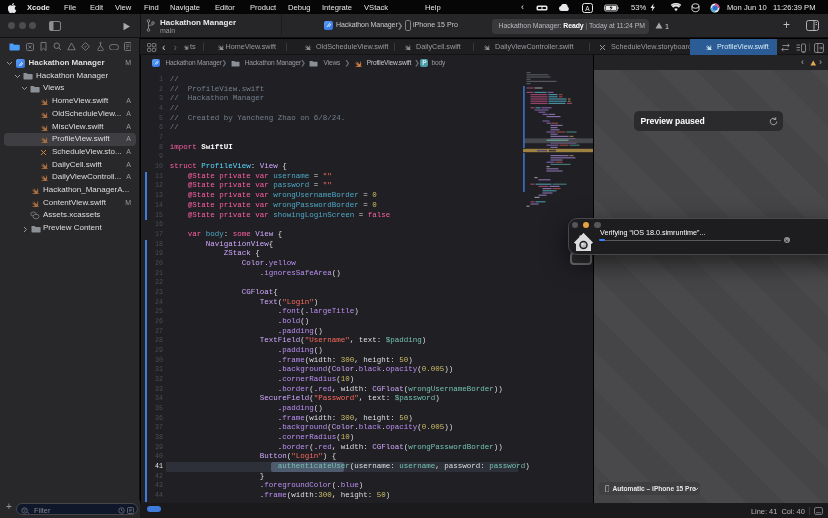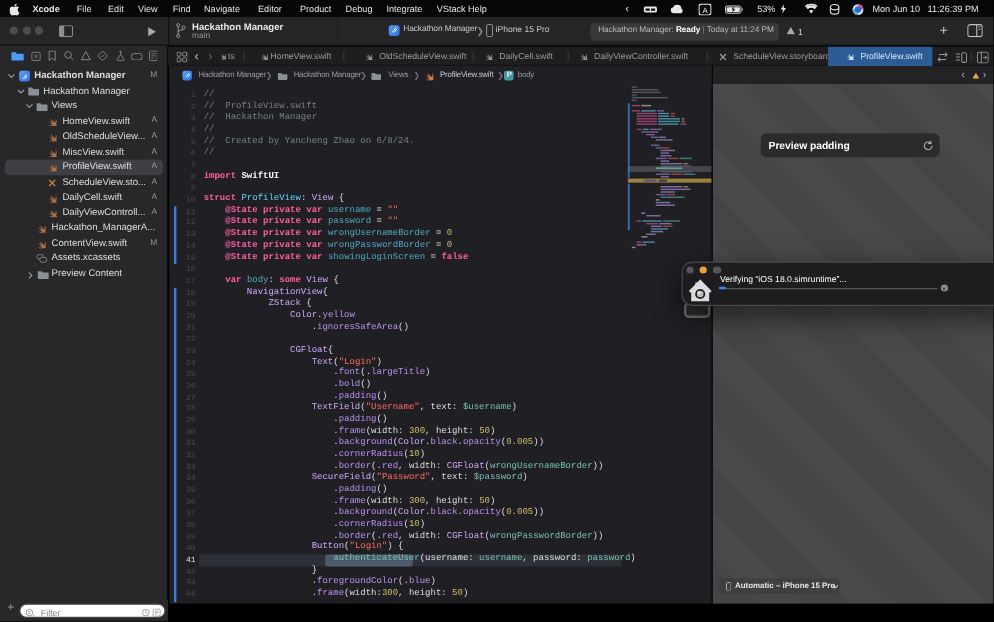--- a/index.html
+++ b/index.html
@@ -27,21 +27,21 @@
 .nrow { position:absolute; height:12.7px; line-height:12.7px; white-space:nowrap; width:140px;}
 .badge { position:absolute; right:9px; color:#9b9ba0; font-size:7px; }
 #filterbar { position:absolute; left:0; top:462px; width:140px; height:18px; background:#28282a; }
 
 
 #editor { position:absolute; left:141px; top:55px; width:452px; height:448px; background:#1f1f24; }
 #crumbs { position:absolute; left:0; top:0; width:452px; height:15px; font-size:6.6px; letter-spacing:-0.18px; color:#9b9ba1; background:#1f1f24; }
 #crumbs span { position:absolute; top:4px; white-space:nowrap;}
 #gutter { position:absolute; left:0; top:20.1px; width:22px; text-align:right; white-space:pre; font-family:"Liberation Mono",monospace; font-size:6.6px; line-height:9.67px; color:#4b4b53; }
 #code { position:absolute; left:28.7px; top:20.1px; font-family:"Liberation Mono",monospace; font-size:7.5px; line-height:9.67px; color:#dfdfe0; white-space:pre; }
-.c{color:#75808c;} .k{color:#fc5fa3;font-weight:bold;} .s{color:#fc6a5d;} .n{color:#d0bf69;}
+.c{color:#75808c;} .k{color:#fc5fa3;font-weight:normal;} .s{color:#fc6a5d;} .n{color:#d0bf69;}
 .t{color:#cfa7fb;} .m{color:#ba8ff0;} .d{color:#4fa8c4;} .td{color:#5dd8ff;} .p{color:#74c0b0;}
 .wb{color:#fff;font-weight:bold;}
 #curline { position:absolute; left:25px; top:406.9px; width:352px; height:9.7px; background:#2d3039; }
 #cursel { position:absolute; left:130px; top:406.9px; width:72.5px; height:9.7px; background:#4e5a6e; border-radius:2px;}
 .chbar { position:absolute; left:3.5px; width:2px; background:#3e7bdb; }
 
 
 #minimap { position:absolute; left:523px; top:70px; width:70px; height:433px; }
 
 
@@ -71,21 +71,21 @@
     <span style="left:64px">File</span>
     <span style="left:90px">Edit</span>
     <span style="left:115px">View</span>
     <span style="left:144px">Find</span>
     <span style="left:170px">Navigate</span>
     <span style="left:215px">Editor</span>
     <span style="left:250px">Product</span>
     <span style="left:288px">Debug</span>
     <span style="left:322px">Integrate</span>
     <span style="left:364px">VStack</span>
-    <span style="left:390px">Help</span>
+    <span style="left:425px">Help</span>
     <span style="left:521px;font-size:9px;top:1.5px">‹</span>
 
     <svg class="abs" style="left:536px;top:3.5px" width="12" height="8" viewBox="0 0 24 16">
         <rect x="1" y="3" width="22" height="10" rx="3" fill="#e8e8ea"></rect>
         <rect x="4" y="6" width="7" height="4" rx="1" fill="#060607"></rect>
         <rect x="13" y="6" width="7" height="4" rx="1" fill="#060607"></rect>
       </svg>
     <svg class="abs" style="left:558px;top:3.5px" width="13" height="8" viewBox="0 0 26 16">
         <path fill="#e8e8ea" d="M7 14a5 5 0 0 1-1-9.9A7 7 0 0 1 19.6 6 4.5 4.5 0 0 1 19 14z"></path>
       </svg>
@@ -388,21 +388,21 @@
             <path d="M2 2l5 5-5 5" fill="none" stroke="#98989d" stroke-width="2"></path>
           </svg>
         <svg class="abs" style="left:31px;top:2.5px" width="10" height="8" viewBox="0 0 20 16">
             <path d="M1.5 2h6l1.8 2.2H18a1.2 1.2 0 0 1 1.2 1.2v8.1A1.5 1.5 0 0 1 17.7 15H2.3A1.3 1.3 0 0 1 1 13.7V2.5z" fill="#8b9097"></path>
           </svg>
         <span class="abs" style="left:43px">Preview Content</span>
       </div>
     </div>
     <div id="filterbar">
       <span class="abs" style="left:6px;top:1px;color:#98989d;font-size:10px;font-weight:300">+</span>
-      <div class="abs" style="left:16px;top:3px;width:122px;height:12px;background:#ffffff;border-radius:6px;border:0.5px solid #46464a">
+      <div class="abs" style="left:16px;top:3px;width:122px;height:12px;background:#0f172a;border-radius:6px;border:0.5px solid #46464a">
         <svg class="abs" style="left:4px;top:2.5px" width="10" height="7" viewBox="0 0 20 14">
             <circle cx="7" cy="7" r="5.5" fill="none" stroke="#85858a" stroke-width="1.4"></circle>
             <path d="M4.5 5.5h5M5.5 8.5h3" stroke="#85858a" stroke-width="1.2"></path>
             <path d="M13 11l3 2" stroke="#85858a" stroke-width="1.4"></path>
           </svg>
         <span class="abs" style="left:17px;top:2px;color:#85858a;font-size:7.4px">Filter</span>
         <svg class="abs" style="left:101px;top:2.5px" width="7" height="7" viewBox="0 0 14 14">
             <circle cx="7" cy="7" r="5.5" fill="none" stroke="#85858a" stroke-width="1.3"></circle>
             <path d="M7 3.5V7l2.5 1.5" fill="none" stroke="#85858a" stroke-width="1.3"></path>
           </svg>
@@ -509,21 +509,21 @@
         <span class="t">NavigationView</span>{
             <span class="t">ZStack</span> {
                 <span class="t">Color</span>.<span class="m">yellow</span>
                     .<span class="m">ignoresSafeArea</span>()
 
                 <span class="t">CGFloat</span>{
                     <span class="t">Text</span>(<span class="s">"Login"</span>)
                         .<span class="m">font</span>(.<span class="m">largeTitle</span>)
                         .<span class="m">bold</span>()
                         .<span class="m">padding</span>()
-                    <span class="t">TextField</span>(<span class="s">"Username"</span>, text: <span class="p">$username</span>)
+                    <span class="t">TextField</span>(<span class="s">"Username"</span>, text: <span class="p">$padding</span>)
                         .<span class="m">padding</span>()
                         .<span class="m">frame</span>(width: <span class="n">300</span>, height: <span class="n">50</span>)
                         .<span class="m">background</span>(<span class="t">Color</span>.<span class="m">black</span>.<span class="m">opacity</span>(<span class="n">0.005</span>))
                         .<span class="m">cornerRadius</span>(<span class="n">10</span>)
                         .<span class="m">border</span>(.<span class="m">red</span>, width: <span class="t">CGFloat</span>(<span class="p">wrongUsernameBorder</span>))
                     <span class="t">SecureField</span>(<span class="s">"Password"</span>, text: <span class="p">$password</span>)
                         .<span class="m">padding</span>()
                         .<span class="m">frame</span>(width: <span class="n">300</span>, height: <span class="n">50</span>)
                         .<span class="m">background</span>(<span class="t">Color</span>.<span class="m">black</span>.<span class="m">opacity</span>(<span class="n">0.005</span>))
                         .<span class="m">cornerRadius</span>(<span class="n">10</span>)
@@ -643,37 +643,46 @@
   <div id="canvas">
     <div id="canvastop">
       <span class="abs" style="left:207px;top:1.5px;color:#b2b2b6;font-size:9px">‹</span>
       <svg class="abs" style="left:216px;top:4.5px" width="6.5" height="6" viewBox="0 0 16 14">
           <path d="M8 1L15 13H1z" fill="#dfa94e"></path>
         </svg>
       <span class="abs" style="left:225px;top:1.5px;color:#b2b2b6;font-size:9px">›</span>
     </div>
     <div id="canvasbody"></div>
     <div id="pausedbox">
-        <span style="position:absolute;left:6.5px">Preview padding</span>
+        <span style="position:absolute;left:6.5px">Preview paused</span>
       <svg class="abs" style="left:135px;top:5.5px" width="9" height="9" viewBox="0 0 18 18">
           <path d="M15.5 9a6.5 6.5 0 1 1-2-4.7" fill="none" stroke="#b6b6b8" stroke-width="1.7"></path>
           <path d="M13.5 0.5v4.5H9" fill="none" stroke="#b6b6b8" stroke-width="1.7"></path>
         </svg>
     </div>
     <div id="devicepill">
       <svg class="abs" style="left:6px;top:3px" width="4.5" height="7.5" viewBox="0 0 9 15">
           <rect x="0.8" y="0.8" width="7.4" height="13.4" rx="1.8" fill="none" stroke="#c8c8cc" stroke-width="1.4"></rect>
         </svg>
       <span style="position:absolute;left:14px">Automatic – iPhone 15 Pro</span>
       <svg class="abs" style="left:94px;top:5px" width="6" height="4" viewBox="0 0 12 8">
           <path d="M1.5 1.5L6 6l4.5-4.5" fill="none" stroke="#cccdd1" stroke-width="1.8"></path>
         </svg>
     </div>
   </div>
 
+  <div id="bottombar">
+    <div style="position:absolute;left:7px;top:3px;width:14px;height:5.5px;border-radius:3px;background:#3e7bdb"></div>
+    <span style="position:absolute;left:611px;top:4px;color:#b4b4b9">Line: 41&nbsp;&nbsp;Col: 40</span>
+    <div style="position:absolute;left:669px;top:3.5px;width:1px;height:8px;background:#3a3a3e"></div>
+    <svg style="position:absolute;left:674px;top:3.5px" width="9" height="8" viewBox="0 0 18 16">
+        <rect x="1" y="1" width="16" height="14" rx="3" fill="none" stroke="#8e8e93" stroke-width="1.6"></rect>
+        <line x1="4" y1="11.5" x2="14" y2="11.5" stroke="#8e8e93" stroke-width="1.6"></line>
+      </svg>
+  </div>
 
   <div id="notif">
     <div style="position:absolute;left:3.2px;top:2.8px;width:6.2px;height:6.2px;border-radius:50%;background:#55555a"></div>
     <div style="position:absolute;left:14.3px;top:2.8px;width:6.2px;height:6.2px;border-radius:50%;background:#e8a33d"></div>
     <div style="position:absolute;left:25.4px;top:2.8px;width:6.2px;height:6.2px;border-radius:50%;background:#55555a"></div>
     <svg class="abs" style="left:3.5px;top:13px" width="21" height="20" viewBox="0 0 42 40">
         <path d="M6 38V20L13 13V7h6v0.5L21 2l15 18v18H6z" fill="#dcdcde"></path>
         <path d="M21 2L2 21l3 3L21 8l16 16 3-3z" fill="#dcdcde"></path>
         <circle cx="21" cy="26" r="8.5" fill="#222224"></circle>
         <circle cx="21" cy="26" r="5.5" fill="#bdbdc2"></circle>

